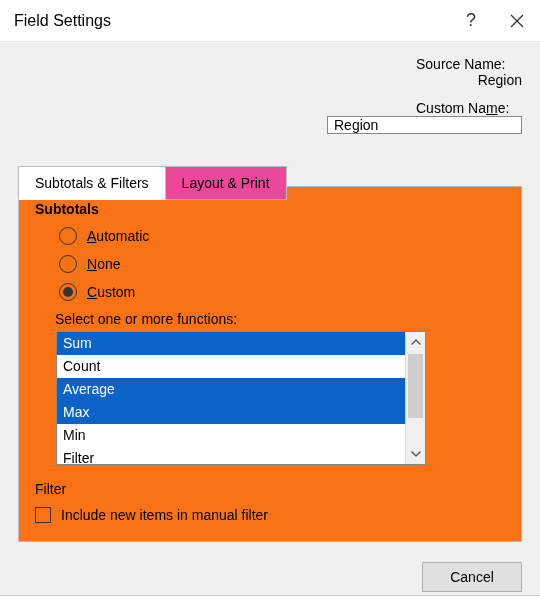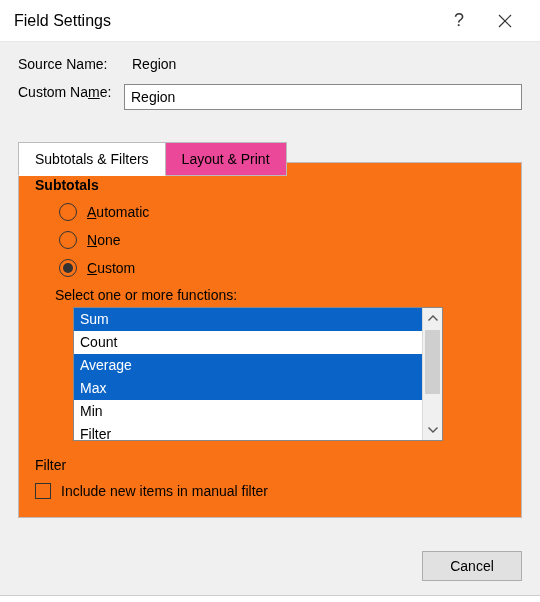--- a/index.html
+++ b/index.html
@@ -18,21 +18,21 @@
       height: 596px;
       border-bottom: 1px solid #ccc;
       display: flex;
       flex-direction: column;
     }
     .titlebar {
       height: 42px;
       background: #fff;
       display: flex;
       align-items: center;
-      padding: 0 12px 0 14px;
+      padding: 0 0 0 14px;
       border-bottom: 1px solid #e8e8e8;
     }
     .title {
       font-size: 16px;
       flex: 1;
     }
     .tb-btn {
       width: 46px;
       height: 42px;
       display: flex;
@@ -44,21 +44,21 @@
     }
     .tb-btn.help { font-size: 18px; font-weight: normal; }
     .tb-btn.close svg { width: 14px; height: 14px; stroke:#333; stroke-width:1.2; }
 
     .content {
       padding: 14px 18px 10px 18px;
       flex: 1;
       display: flex;
       flex-direction: column;
     }
-    .row { display: flex; align-items: flex-start; margin-bottom: 12px; }
+    .row { display: flex; align-items: flex-end; margin-bottom: 12px; flex-direction: column; }
     .lbl { font-size: 14px; }
     .src-name-lbl { width: 106px; }
     .src-name-val { margin-left: 8px; }
     .custom-lbl { width: 106px; }
     .text-input {
       flex: 1;
       height: 26px;
       border: 1px solid #888;
       background: #fff;
       padding: 0 6px;
@@ -115,21 +115,21 @@
       margin-right: 10px; display: inline-flex; align-items:center; justify-content:center;
     }
     .radio.checked::after {
       content:''; width:10px; height:10px; background:#333; border-radius:50%;
     }
 
     .func-label { margin-left: 20px; font-size:14px; margin-top:4px; margin-bottom:4px; }
 
     .listbox-wrap {
       display: flex;
-      margin-left: 38px;
+      margin-left: 21px;
       width: 370px;
       border: 1px solid #888;
     }
     .listbox {
       flex: 1;
       background:#fff;
       height: 132px;
       overflow: hidden;
     }
     .lb-item {

